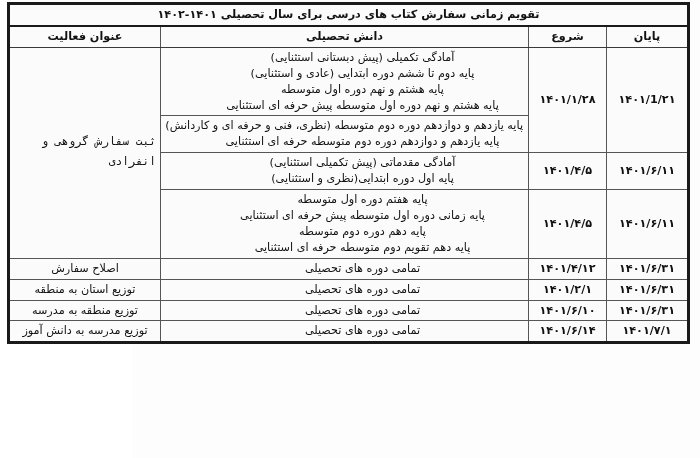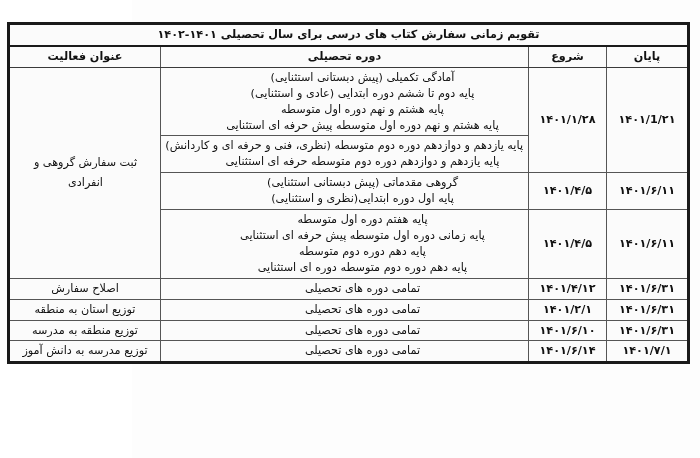--- a/index.html
+++ b/index.html
@@ -16,21 +16,21 @@
     color: #101010;
     direction: rtl;
   }
 
   .page {
     position: relative;
     width: 568px;
     height: 458px;
     background: #fdfdfd;
     box-sizing: border-box;
-    padding: 22px 10px 10px 10px;
+    padding: 2px 10px 10px 10px;
   }
 
   table.calendar {
     width: 680px;
     border-collapse: collapse;
     table-layout: fixed;
     border: 3px solid #1a1a1a;
     background: #fbfbfb;
   }
 
@@ -79,23 +79,24 @@
     white-space: nowrap;
     margin-left: 36px;
   }
 
   .activity-cell {
     text-align: right;
     padding-right: 10px;
     font-size: 11.4px;
   }
   .activity-cell.grouped {
-    text-align: center;
+    text-align: right;
     padding-right: 4px;
     line-height: 1.75;
+    font-family: Liberation Mono, monospace;
   }
 
   .date-cell {
     font-size: 11.4px;
     letter-spacing: 0.2px;
     white-space: nowrap;
     font-weight: bold;
   }
 
   .tall { height: 52px; }
@@ -113,21 +114,21 @@
       <col class="c-activity">
     </colgroup>
 
     <thead>
       <tr>
         <th class="title-cell" colspan="4">تقویم زمانی سفارش کتاب های درسی برای سال تحصیلی ۱۴۰۱-۱۴۰۲</th>
       </tr>
       <tr>
         <th class="head-cell">پایان</th>
         <th class="head-cell">شروع</th>
-        <th class="head-cell">دوره تحصیلی</th>
+        <th class="head-cell">دانش تحصیلی</th>
         <th class="head-cell">عنوان فعالیت</th>
       </tr>
     </thead>
 
     <tbody>
 
       <tr>
         <td class="date-cell tall" rowspan="2">۱۴۰۱/1/۲۱</td>
         <td class="date-cell tall" rowspan="2">۱۴۰۱/۱/۲۸</td>
         <td class="level-cell">
@@ -143,33 +144,33 @@
         <td class="level-cell">
           <span class="lv-line">پایه یازدهم و دوازدهم دوره دوم متوسطه (نظری، فنی و حرفه ای و کاردانش)</span>
           <span class="lv-line">پایه یازدهم و دوازدهم دوره دوم متوسطه حرفه ای استثنایی</span>
         </td>
       </tr>
 
       <tr>
         <td class="date-cell">۱۴۰۱/۶/۱۱</td>
         <td class="date-cell">۱۴۰۱/۴/۵</td>
         <td class="level-cell">
-          <span class="lv-line">گروهی مقدماتی (پیش دبستانی استثنایی)</span>
+          <span class="lv-line">آمادگی مقدماتی (پیش تکمیلی استثنایی)</span>
           <span class="lv-line">پایه اول دوره ابتدایی(نظری و استثنایی)</span>
         </td>
       </tr>
 
       <tr>
         <td class="date-cell">۱۴۰۱/۶/۱۱</td>
         <td class="date-cell">۱۴۰۱/۴/۵</td>
         <td class="level-cell">
           <span class="lv-line">پایه هفتم دوره اول متوسطه</span>
           <span class="lv-line">پایه زمانی دوره اول متوسطه پیش حرفه ای استثنایی</span>
           <span class="lv-line">پایه دهم دوره دوم متوسطه</span>
-          <span class="lv-line">پایه دهم دوره دوم متوسطه دوره ای استثنایی</span>
+          <span class="lv-line">پایه دهم تقویم دوم متوسطه حرفه ای استثنایی</span>
         </td>
       </tr>
 
       <tr>
         <td class="date-cell">۱۴۰۱/۶/۳۱</td>
         <td class="date-cell">۱۴۰۱/۴/۱۲</td>
         <td class="level-cell">
           <span class="lv-line">تمامی دوره های تحصیلی</span>
         </td>
         <td class="activity-cell">اصلاح سفارش</td>

